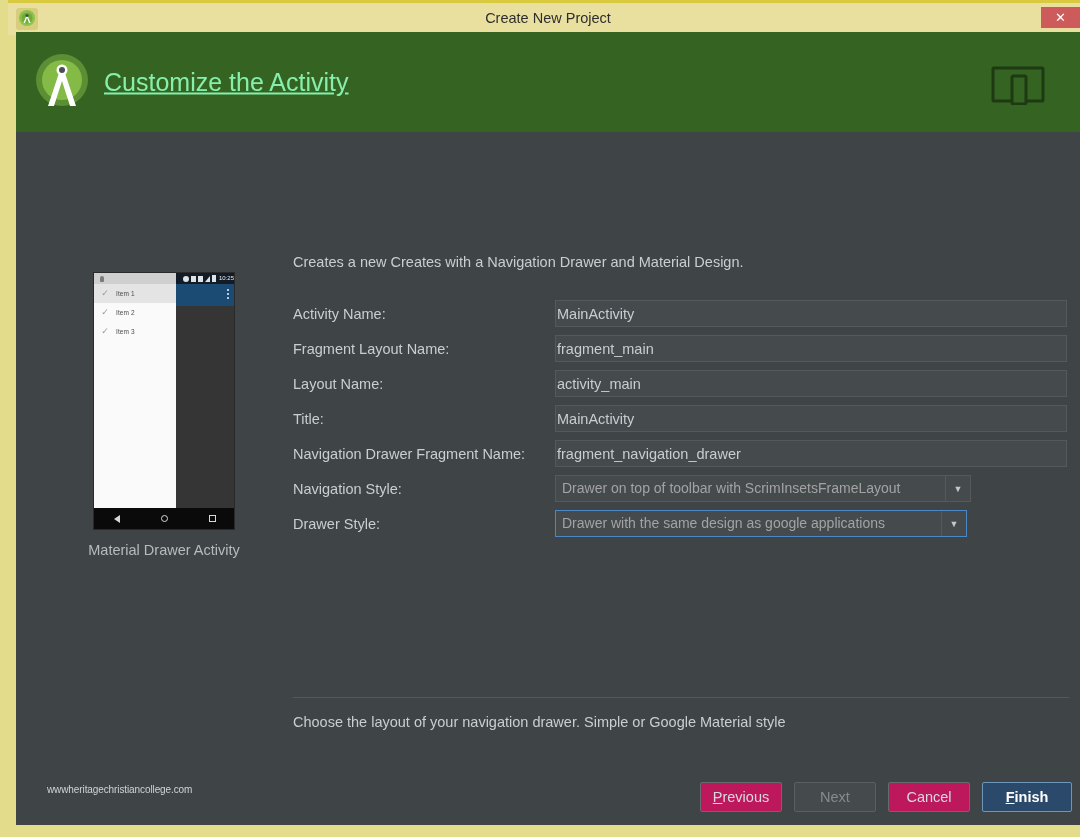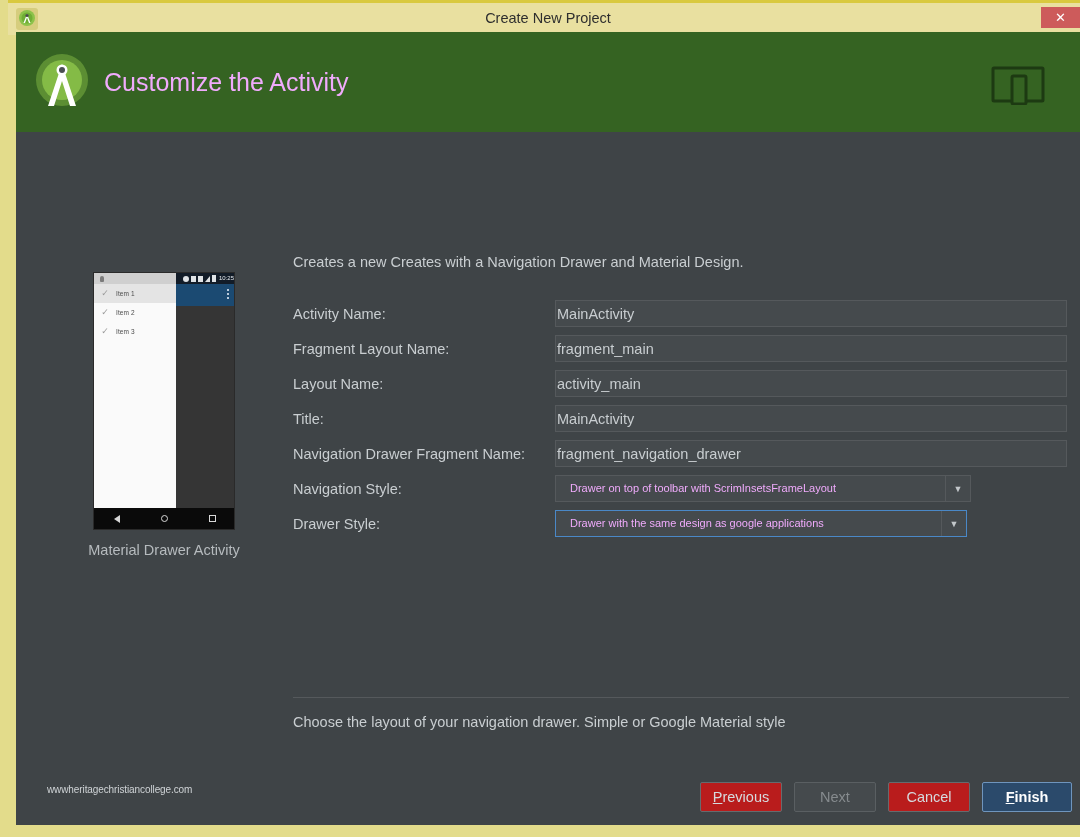--- a/index.html
+++ b/index.html
@@ -78,22 +78,23 @@
   .banner-logo {
     position: absolute;
     left: 14px; top: 18px;
     width: 64px; height: 64px;
   }
   .banner-title {
     position: absolute;
     left: 88px; top: 50px;
     transform: translateY(-50%);
     font-size: 25px;
-    color: #f0abfc;
+    color: #86efac;
     white-space: nowrap;
+    text-decoration: underline;
   }
   .banner-right-icon {
     position: absolute;
     right: 35px; top: 33px;
     width: 54px; height: 40px;
   }
 
   
   .body-area {
     position: absolute;
@@ -297,26 +298,25 @@
   }
   .select-wrap.nav-style { width: 416px; }
   .select-wrap.drawer-style {
     width: 412px;
     border: 1.5px solid #4a88c7;
     gap: 10px;
   }
   .select-value {
     flex: 1;
     line-height: 25px;
-    font-size: 11px;
-    color: #f0abfc;
+    font-size: 14px;
+    color: #a3a3a3;
     padding: 0 6px;
     white-space: nowrap;
     overflow: hidden;
-    margin-left: 8px;
   }
   .select-arrow {
     width: 24px;
     border-left: 1px solid #55595c;
     display: flex;
     align-items: center;
     justify-content: center;
     font-size: 9px;
     color: #c2c7ca;
   }
@@ -351,21 +351,21 @@
     position: absolute;
     right: 8px;
     top: 650px;
     display: flex;
     gap: 12px;
   }
   .btn {
     width: 82px;
     height: 30px;
     box-sizing: border-box;
-    background: #b91c1c;
+    background: #be185d;
     border: 1px solid #666b6e;
     border-radius: 2px;
     color: #d6dade;
     font-size: 14.5px;
     font-family: "Liberation Sans", sans-serif;
     cursor: pointer;
     display: flex;
     align-items: center;
     justify-content: center;
   }

